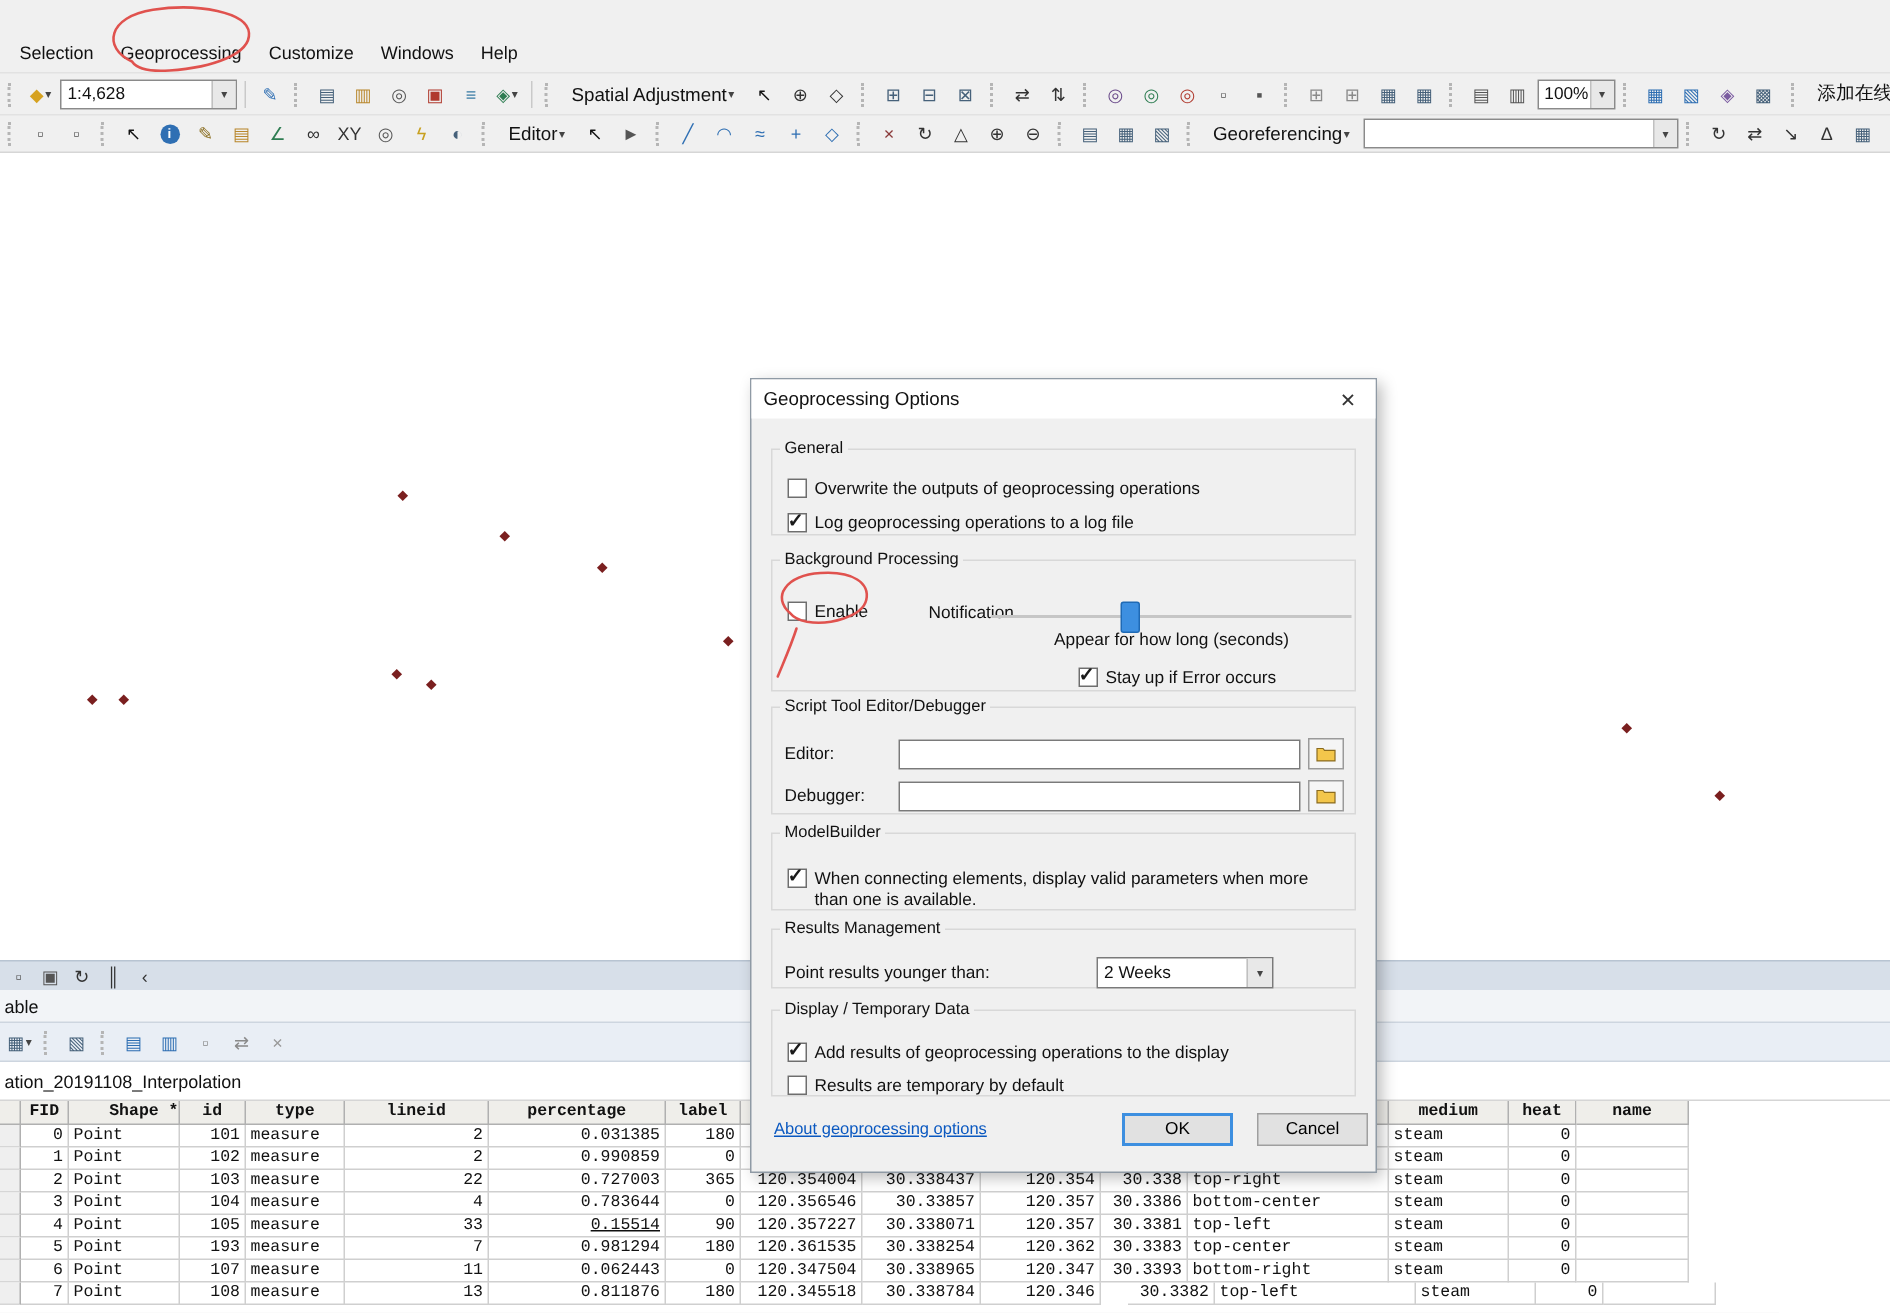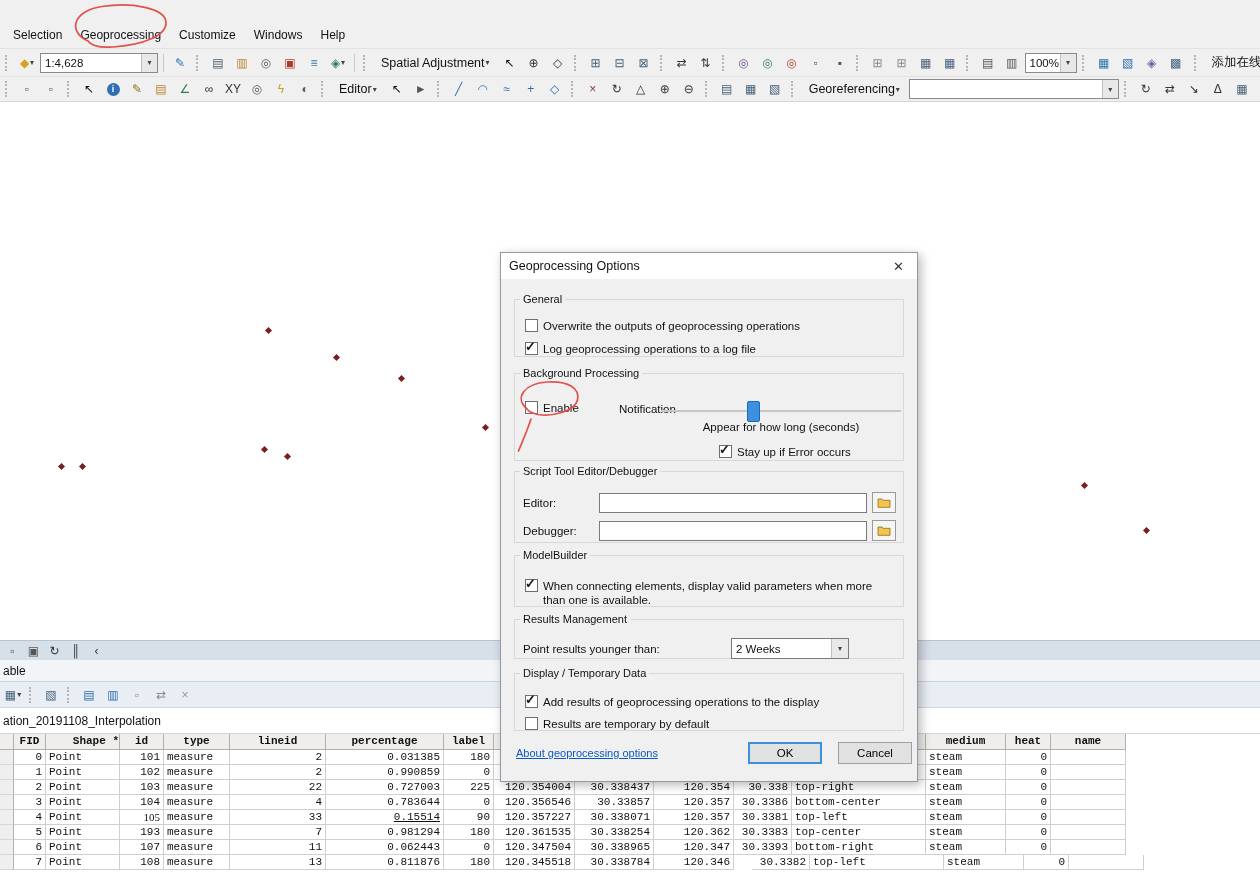--- a/index.html
+++ b/index.html
@@ -472,21 +472,21 @@
         <div class="tcell al" style="width: 75px;"></div>
       </div>
       <div class="trow">
         <div class="selcell"></div>
         <div class="tcell ar" style="width: 32px;">2</div>
         <div class="tcell al" style="width: 74px;">Point</div>
         <div class="tcell ar" style="width: 44px;">103</div>
         <div class="tcell al" style="width: 66px;">measure</div>
         <div class="tcell ar" style="width: 96px;">22</div>
         <div class="tcell ar" style="width: 118px;">0.727003</div>
-        <div class="tcell ar" style="width: 50px;">225</div>
+        <div class="tcell ar" style="width: 50px;">365</div>
         <div class="tcell ar" style="width: 81px;">120.354004</div>
         <div class="tcell ar" style="width: 79px;">30.338437</div>
         <div class="tcell ar" style="width: 80px;">120.354</div>
         <div class="tcell ar" style="width: 58px;">30.338</div>
         <div class="tcell al" style="width: 134px;">top-right</div>
         <div class="tcell al" style="width: 80px;">steam</div>
         <div class="tcell ar" style="width: 45px;">0</div>
         <div class="tcell al" style="width: 75px;"></div>
       </div>
       <div class="trow">
@@ -504,21 +504,21 @@
         <div class="tcell ar" style="width: 58px;">30.3386</div>
         <div class="tcell al" style="width: 134px;">bottom-center</div>
         <div class="tcell al" style="width: 80px;">steam</div>
         <div class="tcell ar" style="width: 45px;">0</div>
         <div class="tcell al" style="width: 75px;"></div>
       </div>
       <div class="trow">
         <div class="selcell"></div>
         <div class="tcell ar" style="width: 32px;">4</div>
         <div class="tcell al" style="width: 74px;">Point</div>
-        <div class="tcell ar" style="width: 44px; font-family: Liberation Serif, serif;">105</div>
+        <div class="tcell ar" style="width: 44px;">105</div>
         <div class="tcell al" style="width: 66px;">measure</div>
         <div class="tcell ar" style="width: 96px;">33</div>
         <div class="tcell ar" style="width: 118px; text-decoration: underline;">0.15514</div>
         <div class="tcell ar" style="width: 50px;">90</div>
         <div class="tcell ar" style="width: 81px;">120.357227</div>
         <div class="tcell ar" style="width: 79px;">30.338071</div>
         <div class="tcell ar" style="width: 80px;">120.357</div>
         <div class="tcell ar" style="width: 58px;">30.3381</div>
         <div class="tcell al" style="width: 134px;">top-left</div>
         <div class="tcell al" style="width: 80px;">steam</div>

